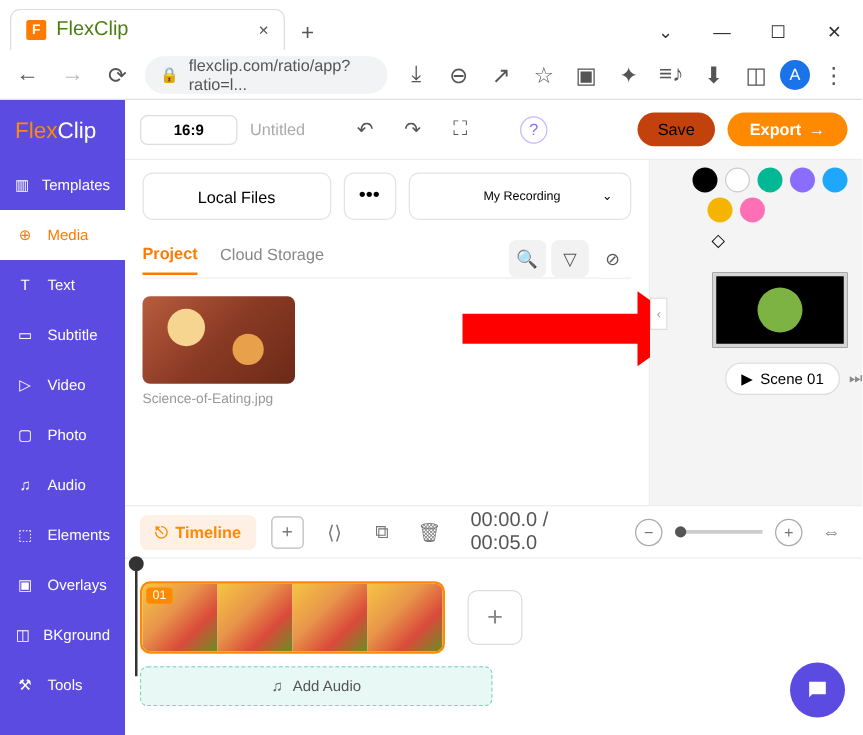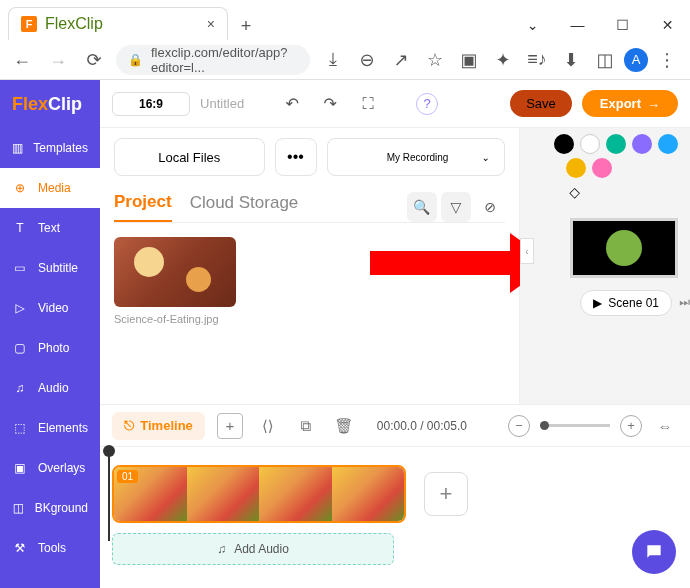--- a/index.html
+++ b/index.html
@@ -19,21 +19,21 @@
 .nav-btn.disabled { color: #bbb; }
 .url-box { flex: 1; height: 30px; background: #f1f3f4; border-radius: 15px; display:flex; align-items:center; padding: 0 12px; gap: 8px; font-size:13px; color:#555;}
 .lock { font-size:12px; }
 .ext-icons { display:flex; gap:4px; align-items:center;}
 .ext-icons .nav-btn { width:30px; }
 .avatar-chip { width:24px;height:24px;border-radius:50%;background:#1a73e8;color:#fff;display:flex;align-items:center;justify-content:center;font-size:13px;font-weight:500;}
 
 
 .app { display:flex; height: 508px; }
 .rail { width: 100px; background: #5b4be0; color:#fff; display:flex; flex-direction:column;}
-.logo { height:48px; display:flex; align-items:center; padding:16px 12px; font-size:18px; font-weight:700;}
+.logo { height:48px; display:flex; align-items:center; padding:16px 12px; font-size:18px; font-weight:400;}
 .logo span:first-child{color:#ff8a00;}
 .rail-item { height:40px; display:flex; align-items:center; padding:0 12px; gap:10px; font-size:12px; cursor:pointer;}
 .rail-item.active { background:#fff; color:#ff7a00; }
 .rail-icon { width:16px; display:flex;align-items:center;justify-content:center;}
 
 .main { flex:1; display:flex; flex-direction:column; position:relative;}
 .topbar { height:48px; border-bottom:1px solid #eee; display:flex; align-items:center; padding:0 12px; gap:10px;}
 .ratio-chip { border:1px solid #ddd; border-radius:6px; padding:4px 26px; font-size:12px; font-weight:600;}
 .untitled { color:#aaa; font-size:13px;}
 .tb-icon { width:28px;height:28px;display:flex;align-items:center;justify-content:center;font-size:16px;color:#555;}
@@ -42,21 +42,21 @@
 .export-btn { background:#ff8a00; color:#fff; border-radius:16px; padding:6px 18px; font-size:13px; font-weight:600; display:flex;align-items:center;gap:6px;}
 .signup-btn { border:1.5px solid #ff8a00; color:#ff8a00; border-radius:16px; padding:6px 16px; font-size:13px;}
 
 .content { flex:1; display:flex; }
 .media-panel { width: 420px; padding:10px 14px; border-right:1px solid #eee; position:relative;}
 .file-buttons { display:flex; gap:10px;}
 .pill-btn { flex:1; border:1px solid #e3e3e3; border-radius:8px; height:38px; display:flex;align-items:center;justify-content:center; font-size:13px; gap:6px;}
 .dots-btn { width:42px; border:1px solid #e3e3e3; border-radius:8px; height:38px; display:flex;align-items:center;justify-content:center;}
 .recording-btn { flex:1; border:1px solid #e3e3e3; border-radius:8px; height:38px; display:flex;align-items:center;justify-content:space-between; padding:0 14px; font-size:10px;}
 .tabs-row { display:flex; gap:18px; margin-top:16px; border-bottom:1px solid #eee; align-items:center;}
-.tab-item { font-size:17px; padding-bottom:8px; color:#888;}
+.tab-item { font-size:13px; padding-bottom:8px; color:#888;}
 .tab-item.active { color:#ff7a00; font-weight:600; border-bottom:2px solid #ff7a00;}
 .tab-tools { margin-left:auto; display:flex; gap:4px;}
 .tool-chip { width:30px;height:30px;background:#f2f2f2;border-radius:6px;display:flex;align-items:center;justify-content:center;font-size:14px;color:#555;}
 .thumb-wrap { margin-top:14px;}
 .thumb { width:122px; height:70px; border-radius:6px; overflow:hidden; background:linear-gradient(135deg,#b85c3e 0%, #8a3a24 50%, #6b2a18 100%); position:relative;}
 .thumb::before, .thumb::after { content:''; position:absolute; border-radius:50%; }
 .thumb::before { width:30px;height:30px; background:#f5d590; top:10px; left:20px;}
 .thumb::after { width:25px;height:25px; background:#e8a04a; top:30px; right:25px;}
 .thumb-name { font-size:11px; color:#999; margin-top:6px;}
 .arrow-overlay { position:absolute; top:95px; left:160px; pointer-events:none;}
@@ -70,32 +70,32 @@
 .scene-preview { position:absolute; top:90px; right:12px; width:108px; height:60px; background:#000; display:flex;align-items:center;justify-content:center; border:3px solid #d5d5d5;}
 .scene-circle { width:36px;height:36px;border-radius:50%;background:#7cb342;}
 .scene-label { position:absolute; top:162px; right:18px; background:#fff; border:1px solid #ddd; border-radius:14px; padding:5px 12px; font-size:12px; display:flex;align-items:center;gap:6px;}
 .collapse-chev { position:absolute; top:110px; left:0; width:14px; height:26px; background:#fff; border:1px solid #ddd; display:flex;align-items:center;justify-content:center;font-size:10px;color:#999;}
 
 
 .tl-toolbar { height:42px; border-top:1px solid #eee; display:flex; align-items:center; padding:0 12px; gap:12px;}
 .tl-btn { background:#fff0e6; color:#ff8a00; border-radius:6px; padding:6px 12px; font-size:13px; font-weight:600; display:flex;align-items:center;gap:6px;}
 .tl-icon { width:26px;height:26px;display:flex;align-items:center;justify-content:center;font-size:15px;color:#777;}
 .tl-icon.box { border:1px solid #bbb; border-radius:4px;}
-.time-text { font-size:12px; color:#555; margin-left:8px;}
+.time-text { font-size:16px; color:#555; margin-left:8px;}
 .zoom-group { margin-left:auto; display:flex; align-items:center; gap:10px;}
 .zoom-circle { width:22px;height:22px;border:1.5px solid #aaa;border-radius:50%;display:flex;align-items:center;justify-content:center;font-size:13px;color:#777;}
 .slider { width:70px; height:3px; background:#ccc; position:relative;}
 .slider-dot { width:9px;height:9px;background:#555;border-radius:50%;position:absolute;top:-3px;left:0;}
 
 
 .timeline-area { height:142px; border-top:1px solid #eee; padding:18px 8px 8px; position:relative;}
 .playhead { position:absolute; top:4px; left:8px; width:2px; height:90px; background:#333;}
 .playhead::before{content:'';position:absolute;top:-6px;left:-5px;width:12px;height:12px;background:#333;border-radius:50%;}
 .clip-track { display:flex; align-items:center; gap:18px; margin-left:4px;}
-.clip { width:294px; height:58px; border:2px solid #ff8a00; border-radius:8px; overflow:hidden; position:relative; display:flex;}
+.clip { width:244px; height:58px; border:2px solid #ff8a00; border-radius:8px; overflow:hidden; position:relative; display:flex;}
 .clip-seg { flex:1; background:linear-gradient(135deg,#f5c542 0%, #e8954a 40%, #d94a3a 70%, #6b8e23 100%);}
 .clip-badge { position:absolute; top:3px; left:3px; background:#ff8a00; color:#fff; font-size:10px; padding:1px 5px; border-radius:3px;}
 .add-scene { width:44px;height:44px;border:1px solid #ddd;border-radius:8px;display:flex;align-items:center;justify-content:center;font-size:22px;color:#888;}
 .audio-track { margin-top:10px; margin-left:4px; width:282px; height:32px; border:1.5px dashed #7dd3c0; background:#e8f9f5; border-radius:6px; display:flex;align-items:center;justify-content:center;gap:8px;font-size:12px;color:#555;}
 
 .chat-bubble { position:absolute; bottom:14px; right:14px; width:44px;height:44px;background:#5b4be0;border-radius:50%;display:flex;align-items:center;justify-content:center;color:#fff;font-size:20px;}
 
 svg { display:block; }
 </style>
 </head>
@@ -115,21 +115,21 @@
     <div class="win-btn">✕</div>
   </div>
 </div>
 
 <div class="addrbar">
   <div class="nav-btn">←</div>
   <div class="nav-btn disabled">→</div>
   <div class="nav-btn">⟳</div>
   <div class="url-box">
     <span class="lock">🔒</span>
-    <span>flexclip.com/editor/app?editor=l...</span>
+    <span>flexclip.com/ratio/app?ratio=l...</span>
   </div>
   <div class="ext-icons">
     <div class="nav-btn">⤓</div>
     <div class="nav-btn">⊖</div>
     <div class="nav-btn">↗</div>
     <div class="nav-btn">☆</div>
     <div class="nav-btn">▣</div>
     <div class="nav-btn">✦</div>
     <div class="nav-btn">≡♪</div>
     <div class="nav-btn">⬇</div>

